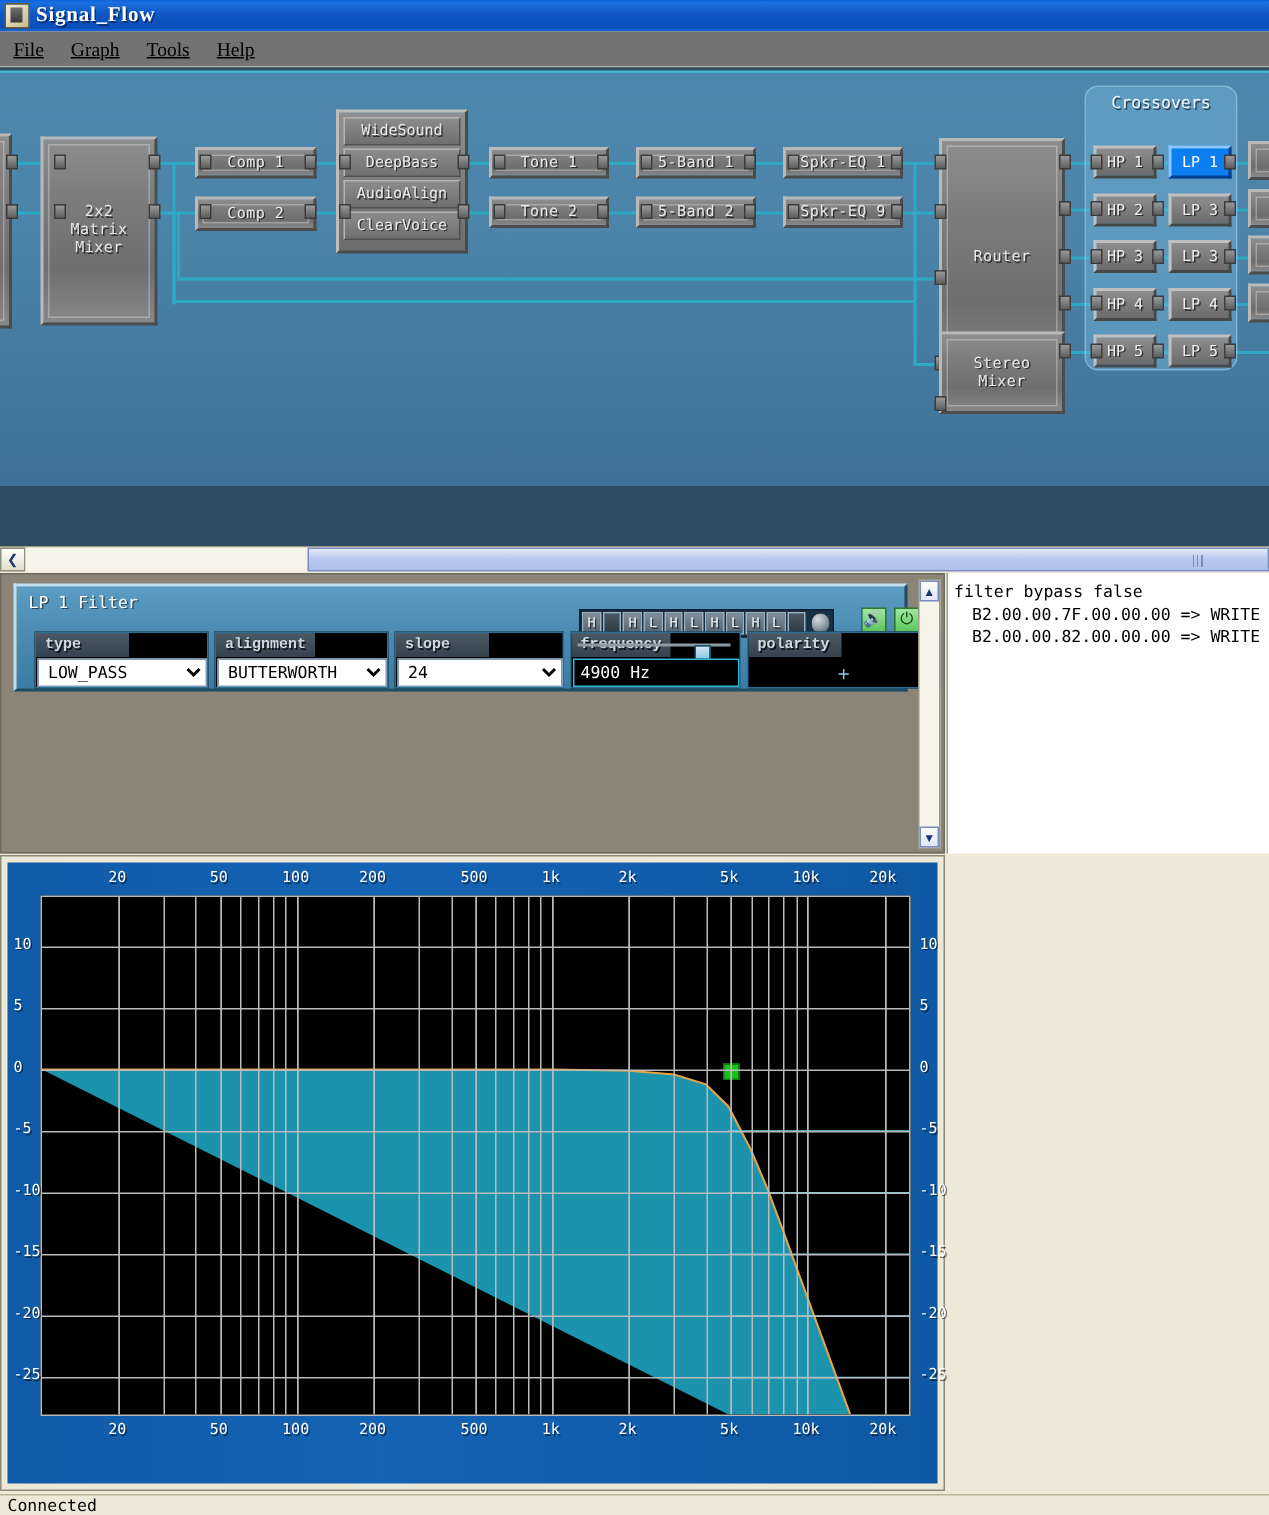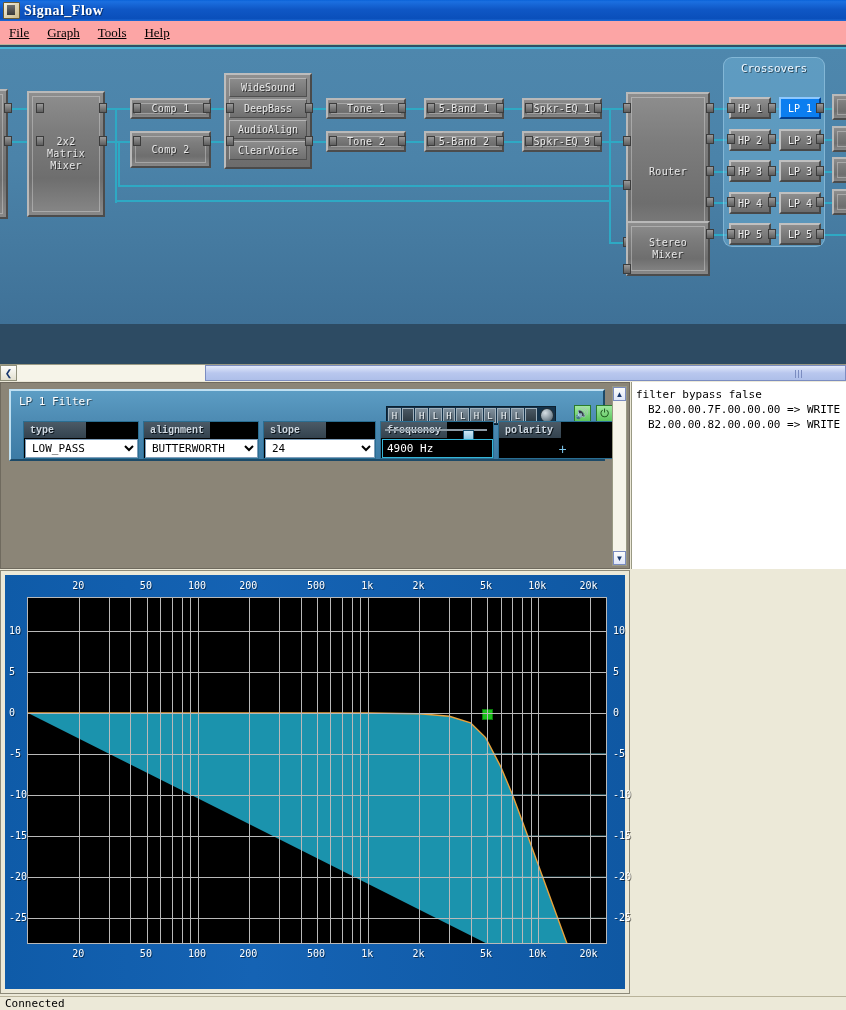--- a/index.html
+++ b/index.html
@@ -12,21 +12,21 @@
     background:linear-gradient(to bottom,#0a63d8 0%,#1b6fe0 8%,#0f57c5 45%,#0a4fbb 88%,#1d6ad4 100%);
     display:flex;align-items:center;}
   .titlebar .ico{width:15px;height:15px;margin:0 4px 0 3px;border:1px solid #6a5a30;
     background:linear-gradient(135deg,#f3efe0,#c9b98a);position:relative;border-radius:1px;}
   .titlebar .ico:after{content:"";position:absolute;left:3px;top:2px;width:8px;height:10px;
     background:linear-gradient(to bottom,#6f6f6f,#3a3a3a);}
   .titlebar .ttl{color:#fff;font-family:"Liberation Serif",serif;font-weight:bold;font-size:14px;
     letter-spacing:.5px;text-shadow:1px 1px 0 rgba(0,0,0,.45);}
 
   
-  .menubar{position:absolute;left:0;top:21px;width:846px;height:23px;background:#fca5a5;
+  .menubar{position:absolute;left:0;top:21px;width:846px;height:23px;background:#737373;
     display:flex;align-items:center;border-bottom:1px solid #b9b39a;}
   .menuitem{font-family:"Liberation Serif",serif;font-size:13px;color:#000;padding:2px 9px;cursor:default;}
   .menuitem u{text-decoration:underline;}
 
   
   .flowwrap{position:absolute;left:0;top:45px;width:846px;height:318px;
     background:#203a4f;border-top:2px solid #2e4f66;box-sizing:border-box;}
   .flow{position:absolute;left:0;top:0;width:846px;height:275px;
     background:linear-gradient(to bottom,#4e87ad 0%,#4b83a9 40%,#3f7197 100%);
     border-top:2px solid #49b5d6;border-bottom:2px solid #49b5d6;overflow:hidden;}
@@ -229,21 +229,21 @@
 Mixer</span></div>
     <div class="port" style="left:36px;top:54px;"></div>
     <div class="port" style="left:36px;top:87px;"></div>
     <div class="port" style="left:99px;top:54px;"></div>
     <div class="port" style="left:99px;top:87px;"></div>
 
     <div class="blk" style="left:130px;top:49px;width:81px;height:21px;">
           <div class="inner"></div>
       <span>Comp 1</span>
         </div>
-    <div class="blk" style="left:130px;top:82px;width:81px;height:37px;">
+    <div class="blk" style="left:130px;top:82px;width:81px;height:23px;">
           <div class="inner"></div>
       <span>Comp 2</span>
         </div>
     <div class="port" style="left:133px;top:54px;"></div>
     <div class="port" style="left:133px;top:87px;"></div>
     <div class="port" style="left:203px;top:54px;"></div>
     <div class="port" style="left:203px;top:87px;"></div>
 
     <div class="stack" style="left:224px;top:24px;width:88px;height:96px;">
       <div class="row">WideSound</div>

